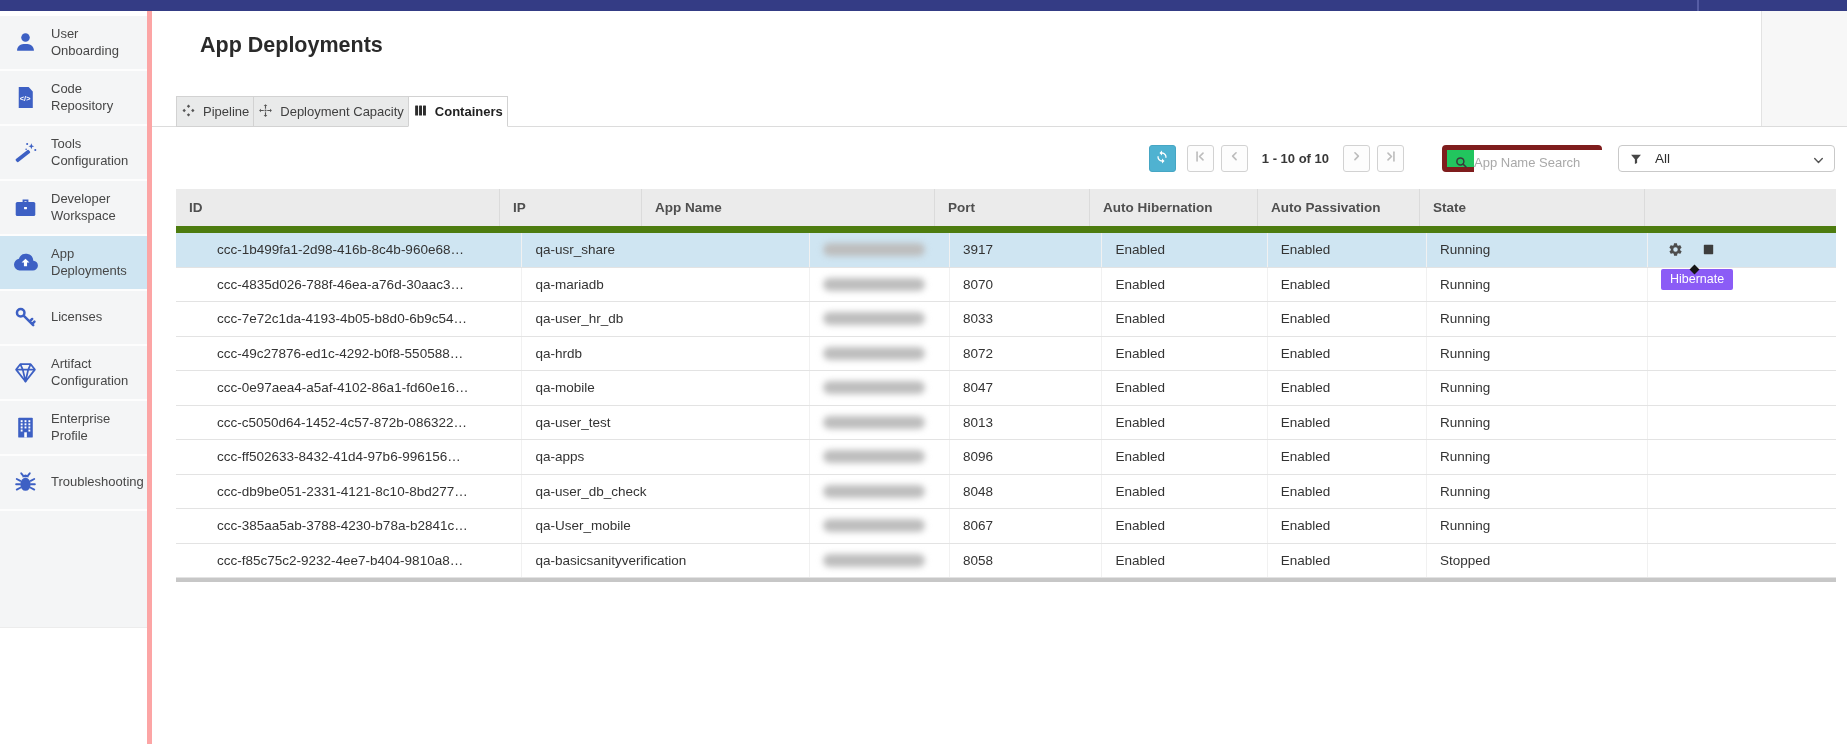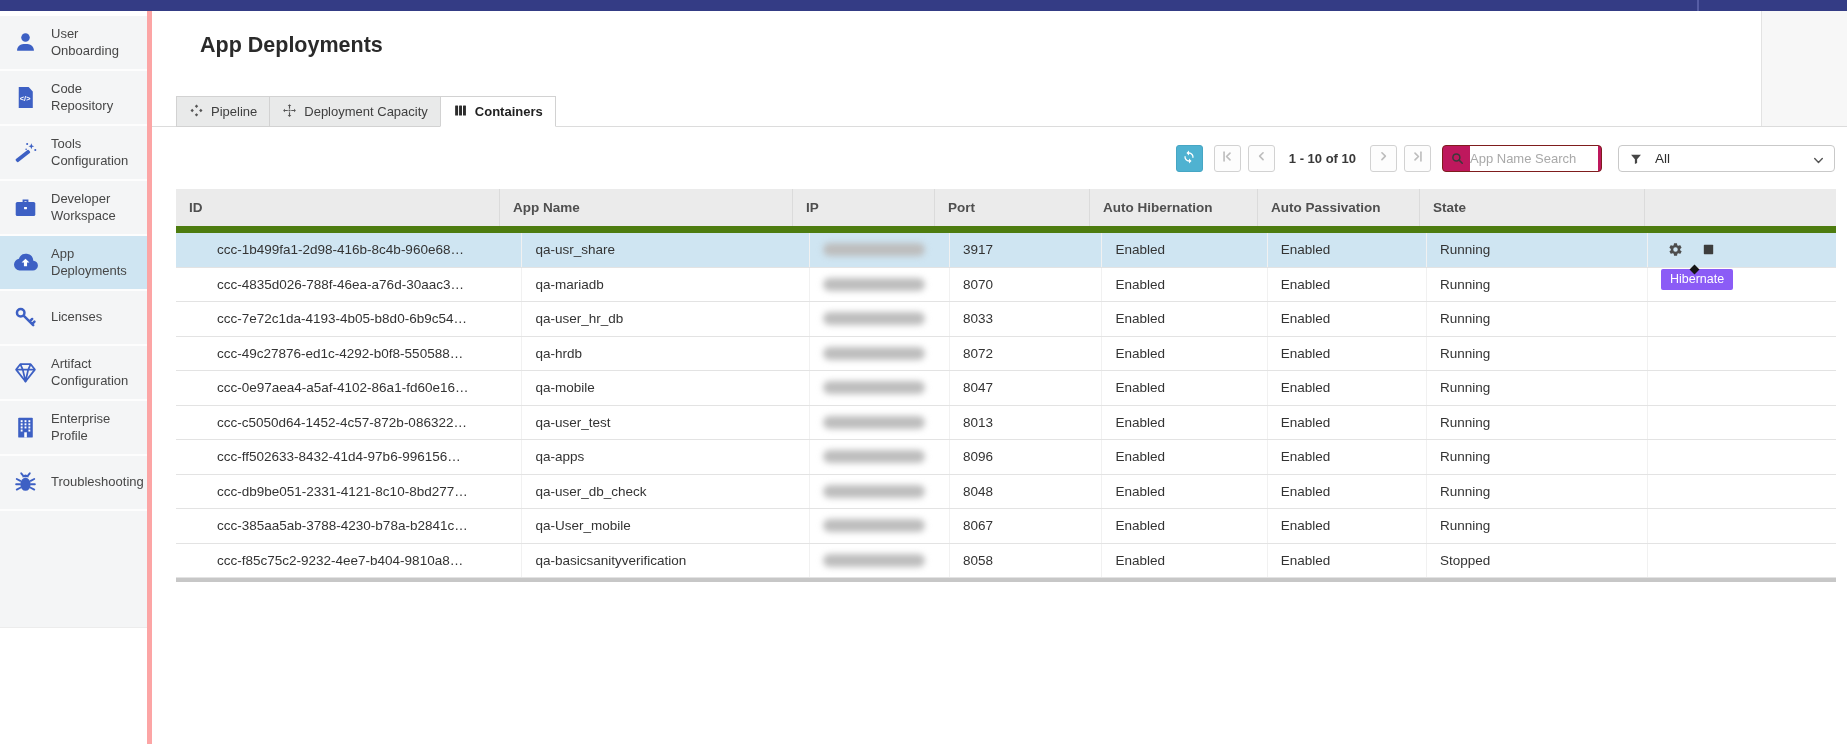--- a/index.html
+++ b/index.html
@@ -22,42 +22,42 @@
   .side-filler { height:117px; background:#f4f5f6; border-bottom:1px solid #ececec; }
 
   
   .main { position:absolute; left:152px; top:11px; right:0; bottom:0; background:#fff; }
   .gray-patch { position:absolute; left:1609px; top:0; width:86px; height:115px;
     background:#f7f7f7; border-left:1px solid #e3e3e3; }
   .page-title { position:absolute; left:48px; top:22px; font-size:21.5px; font-weight:700; color:#2a2a2a; }
 
   
   .tabs { position:absolute; left:24px; top:85px; display:flex; z-index:3; }
-  .tab { height:31px; display:flex; align-items:center; gap:7px; padding:0 12px;
+  .tab { height:31px; display:flex; align-items:center; gap:7px; padding:0 4px;
     background:#e9eaea; border:1px solid #d2d2d2; margin-left:-1px; cursor:pointer;
     font-size:13px; color:#3f3f3f; }
   .tab:first-child { margin-left:0; }
   .tab svg { width:15px; height:15px; }
   .tab.active { background:#fff; border-bottom:1px solid #fff; font-weight:700; color:#1f1f1f; }
 
   
   .panel { position:absolute; left:0; right:0; top:115px; bottom:0; border-top:1px solid #dcdcdc; background:#fff; }
 
   
   .toolbar { position:absolute; top:17px; right:12px; height:28px; display:flex; align-items:center; }
   .btn { width:27px; height:27px; border:1px solid #d2d2d2; border-radius:3px; background:#fdfdfd;
     display:flex; align-items:center; justify-content:center; cursor:pointer; }
   .btn svg { width:15px; height:15px; }
   .refresh-btn { background:#4fb2d1; border:1px solid #46a6c4; margin-right:11px; }
   .refresh-btn svg { width:16px; height:16px; }
   .pager { margin-right:7px; }
   .range-label { font-size:13px; font-weight:700; color:#383838; margin:0 14px 0 7px; white-space:nowrap; }
   .pg-last { margin-right:11px; }
-  .search-box { position:relative; width:160px; height:27px; border:1px solid #7f1d1d; border-radius:4px;
-    background:#be185d; margin-right:16px; }
+  .search-box { position:relative; width:160px; height:27px; border:5px solid #7f1d1d; border-radius:4px;
+    background:#22c55e; margin-right:16px;margin-left:27px; }
   .search-box svg { position:absolute; left:7px; top:5px; width:15px; height:15px; }
   .search-box input { position:absolute; left:27px; top:0; width:128px; height:25px; border:none; outline:none;
     font-size:13px; color:#333; font-family:"Liberation Sans", sans-serif; }
   .search-box input::placeholder { color:#a9a9a9; }
   .filter-box { position:relative; width:217px; height:27px; border:1px solid #c9c9c9; border-radius:4px;
     background:#fff; cursor:pointer; }
   .filter-box .funnel { position:absolute; left:10px; top:6px; width:14px; height:14px; }
   .filter-box .filter-value { position:absolute; left:36px; top:5px; font-size:13.5px; color:#2e2e2e; }
   .filter-box .chev { position:absolute; right:9px; top:7px; width:13px; height:13px; }
 
@@ -306,22 +306,22 @@
           <svg viewBox="0 0 24 24" fill="none" stroke="#555" stroke-width="2.6" stroke-linecap="round" stroke-linejoin="round">
               <path d="M5 8.5l7 7 7-7"></path>
             </svg>
         </span>
       </div>
     </div>
 
     <div class="table">
       <div class="thead">
         <div class="th c-id">ID</div>
+        <div class="th c-ip">IP</div>
         <div class="th c-app">App Name</div>
-        <div class="th c-ip">IP</div>
         <div class="th c-port">Port</div>
         <div class="th c-hib">Auto Hibernation</div>
         <div class="th c-pass">Auto Passivation</div>
         <div class="th c-state">State</div>
         <div class="th c-actions"></div>
       </div>
       <div id="table-body">
           <div class="trow selected">
     <div class="td c-id">ccc-1b499fa1-2d98-416b-8c4b-960e68…</div>
     <div class="td c-app">qa-usr_share</div>

